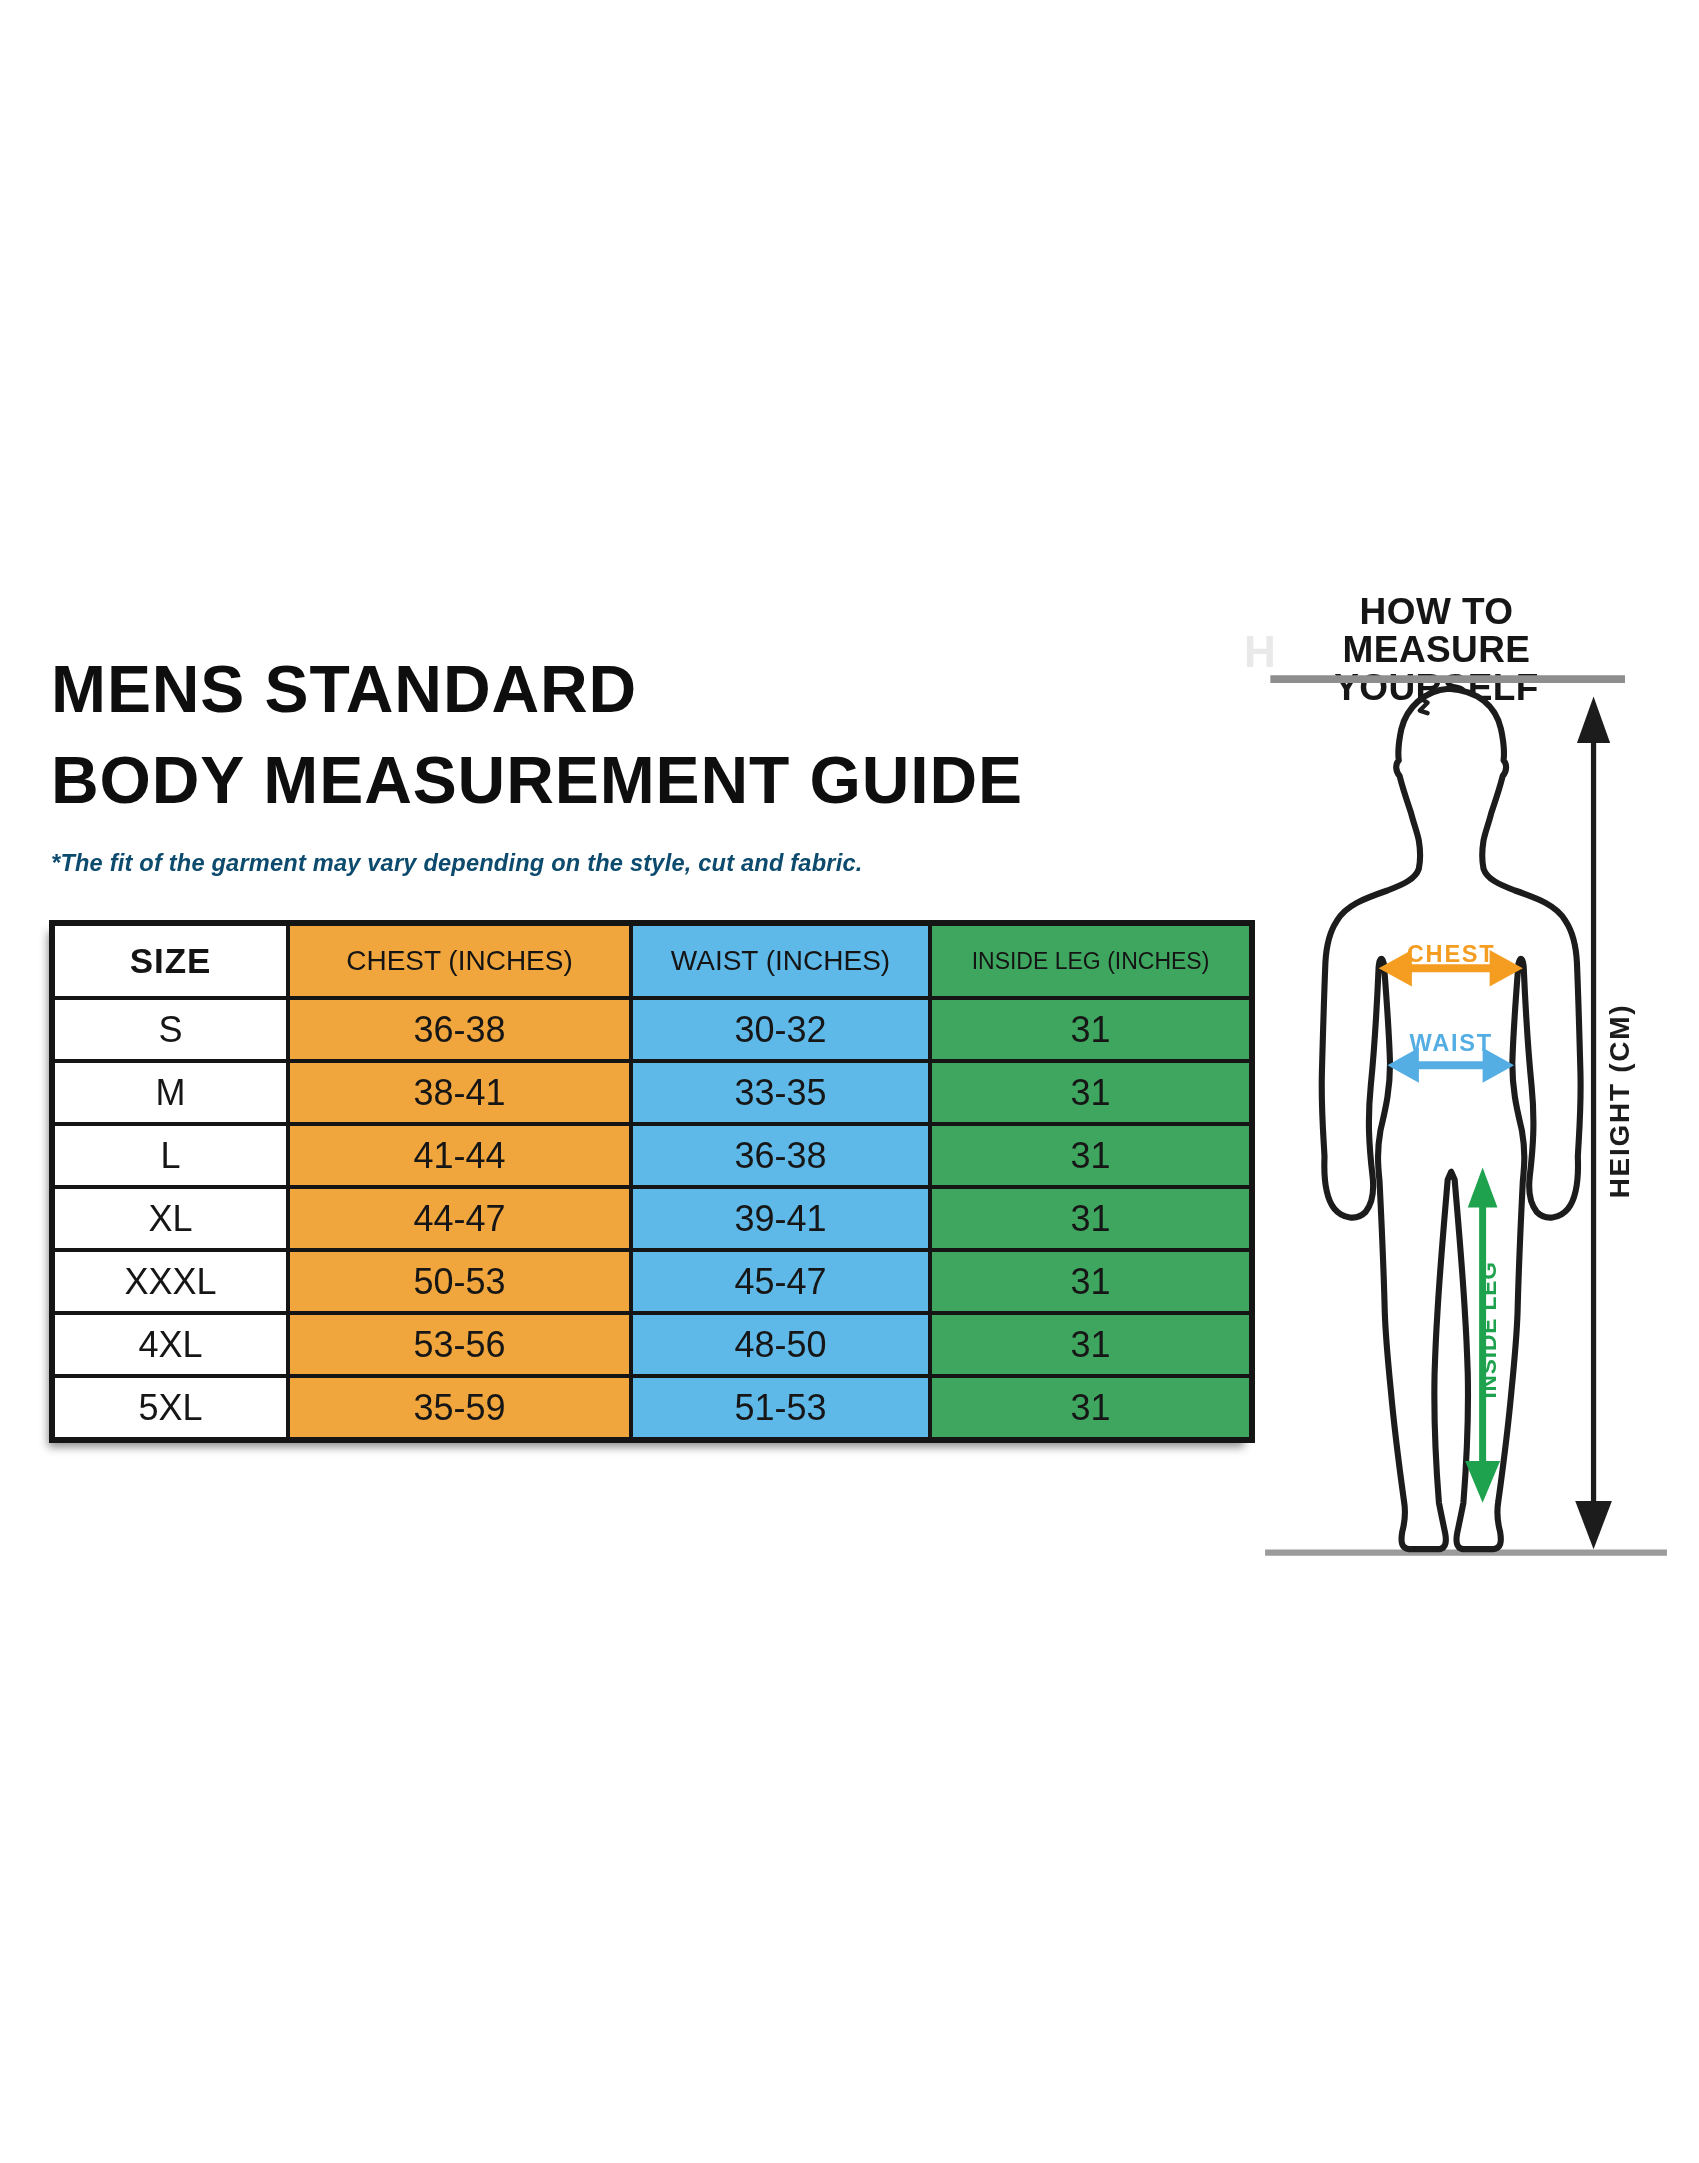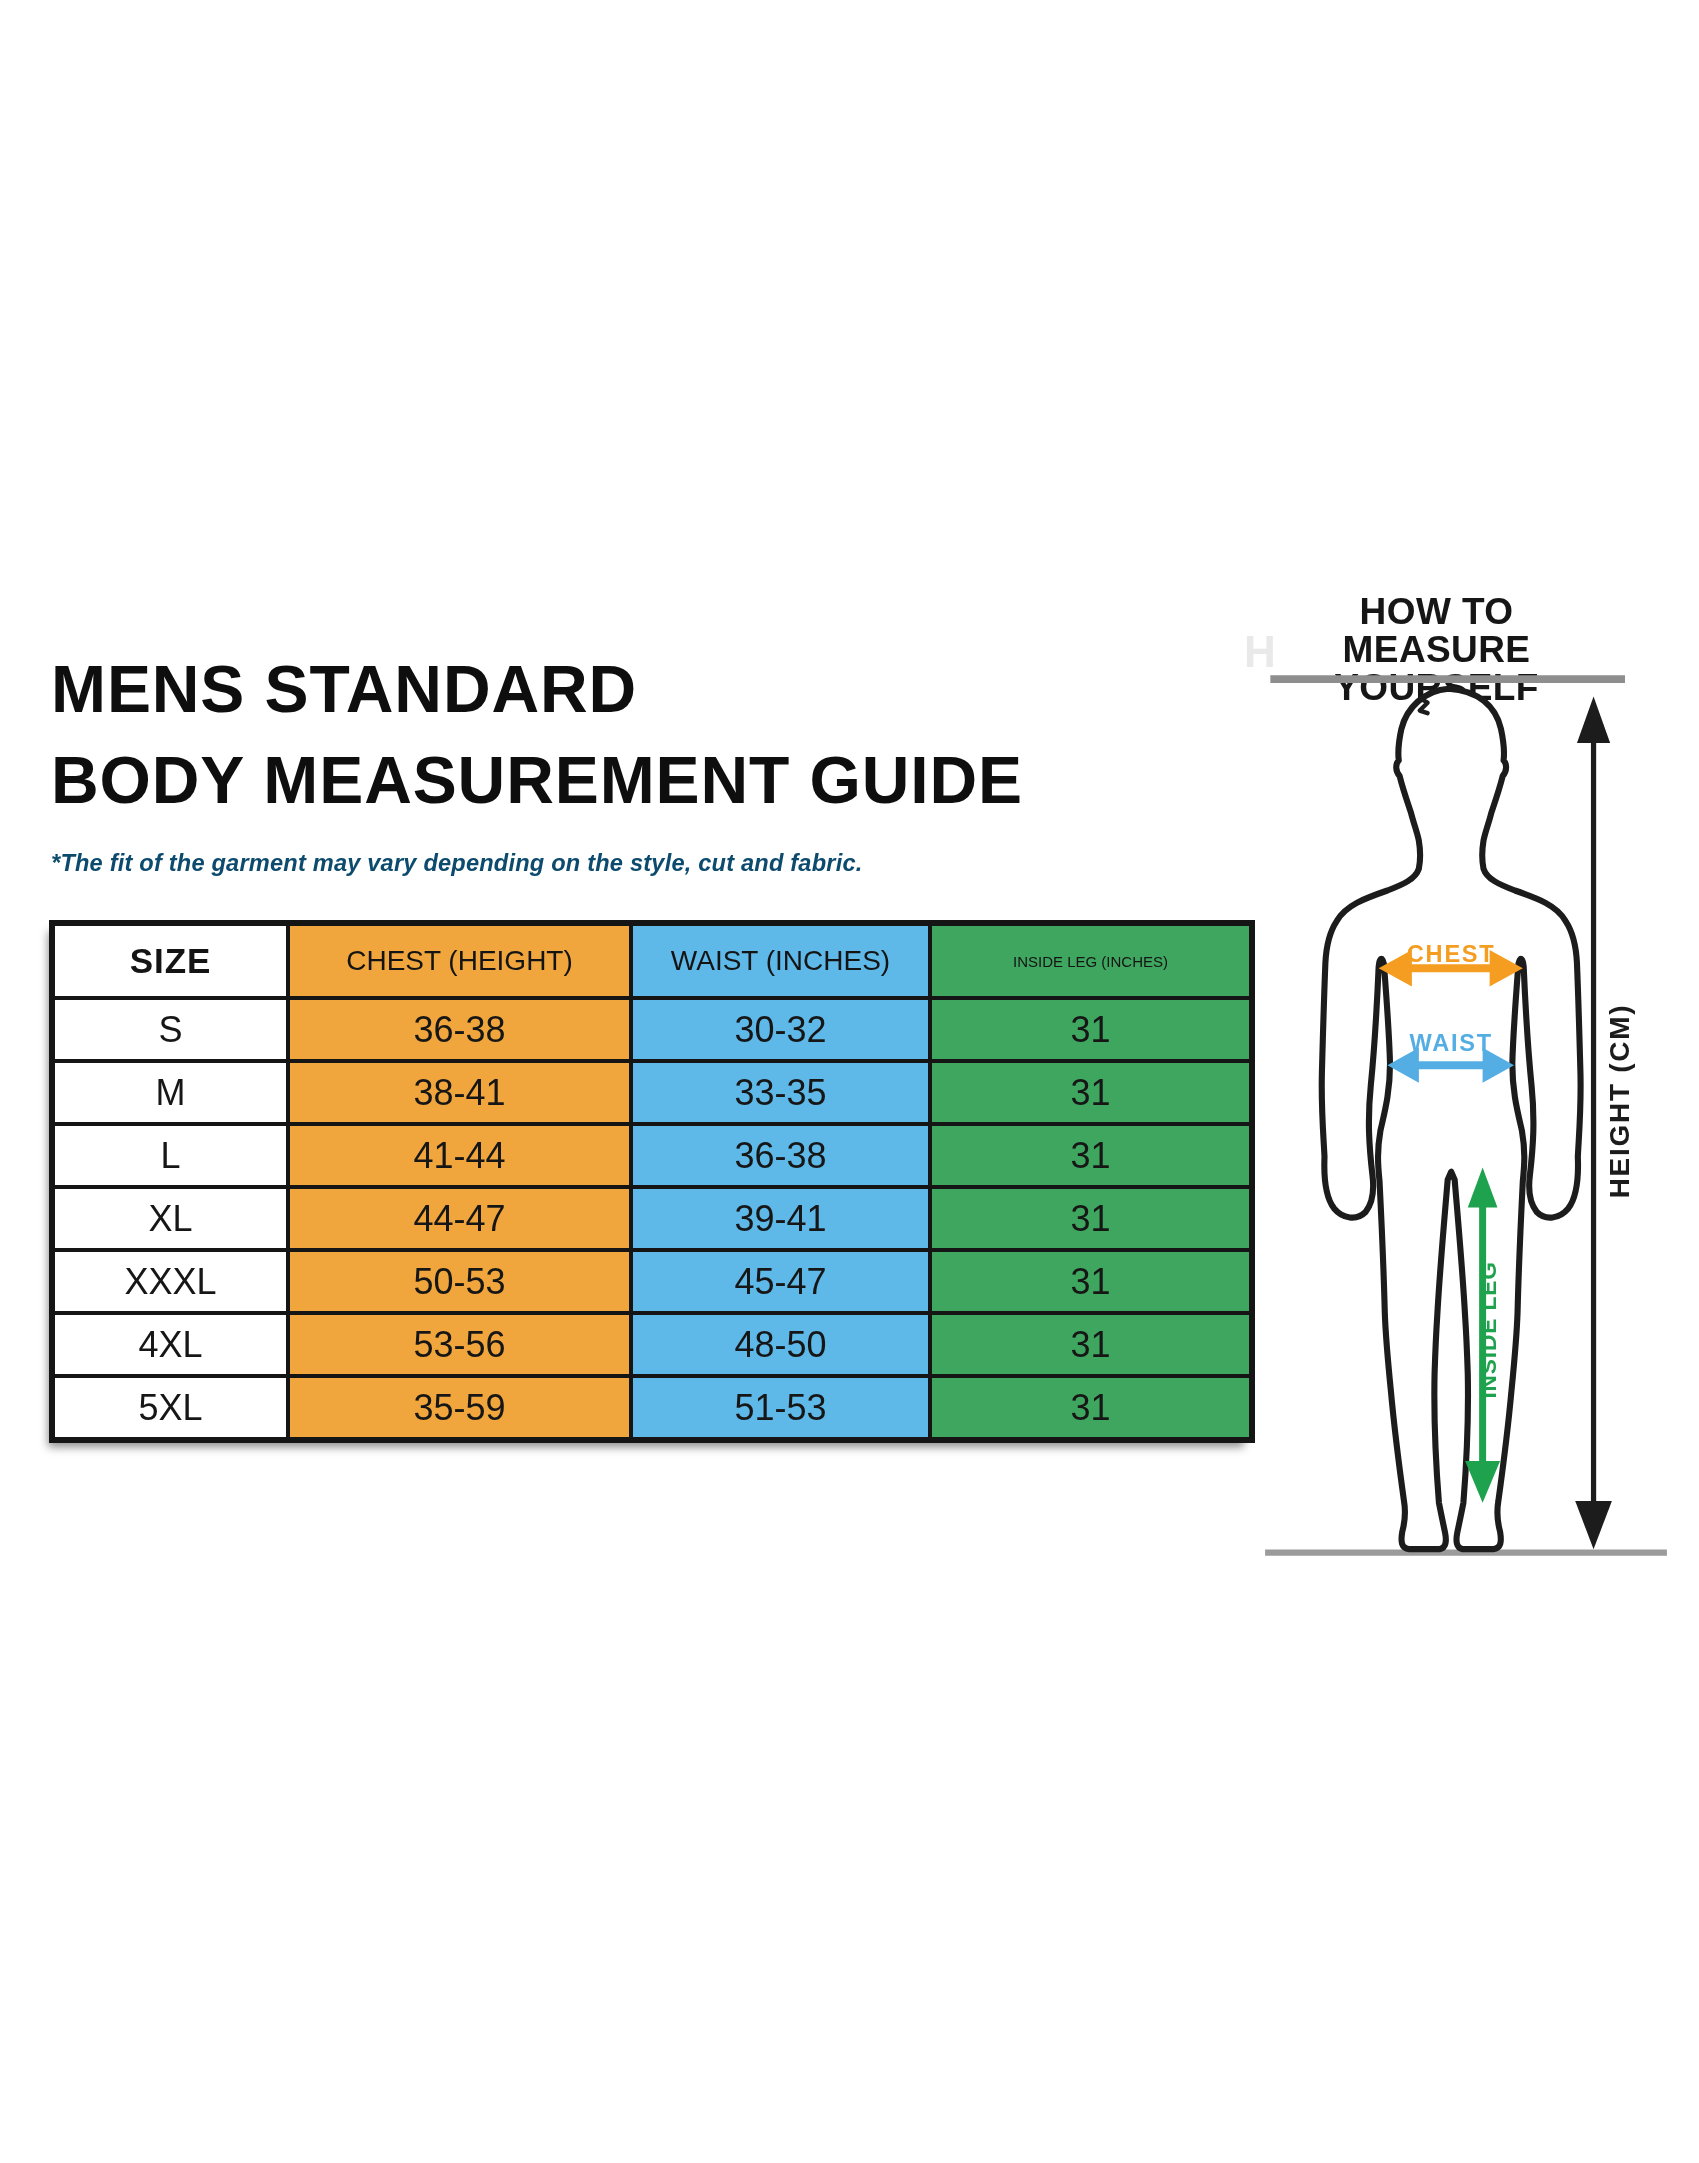--- a/index.html
+++ b/index.html
@@ -24,21 +24,21 @@
     border:6.1px solid #151515;
     box-shadow:-5.2px 7.9px 8.7px -4.4px rgba(0,0,0,0.45);
     background:#c2410c;
   }
   .size-table th,.size-table td{
     border:4.4px solid #151515;text-align:center;vertical-align:middle;
     padding:0;overflow:hidden;white-space:nowrap;
   }
   .size-table thead th{height:70px;font-size:28px;font-weight:normal;color:#141414;}
   .size-table thead th.col-size{font-size:35px;font-weight:bold;letter-spacing:0.9px;}
-  .size-table thead th.col-inside_leg{font-size:15px;}
+  .size-table thead th.col-inside_leg{font-size:23px;}
   .size-table tbody td{height:59px;font-size:36px;font-weight:normal;color:#161616;}
   .col-size{background:var(--col-size,#ffffff);}
   .col-chest{background:var(--col-chest,#f0a63c);}
   .col-waist{background:var(--col-waist,#5eb8e8);}
   .col-inside_leg{background:var(--col-inside_leg,#3fa65f);}
   
   .measure-heading{
     position:absolute;left:1259px;top:593px;width:355px;text-align:center;
     font-size:37px;font-weight:bold;line-height:38px;letter-spacing:0.4px;color:#161616;
   }
@@ -61,21 +61,21 @@
 <table class="size-table">
   <colgroup>
     <col style="width:236px">
       <col style="width:343px">
       <col style="width:299px">
       <col style="width:322px">
   </colgroup>
   <thead>
     <tr>
       <th class="col-size">SIZE</th>
-      <th class="col-chest">CHEST (HEIGHT)</th>
+      <th class="col-chest">CHEST (INCHES)</th>
       <th class="col-waist">WAIST (INCHES)</th>
       <th class="col-inside_leg">INSIDE LEG (INCHES)</th>
     </tr>
   </thead>
   <tbody>
       <tr>
         <td class="col-size">S</td>
         <td class="col-chest">36-38</td>
         <td class="col-waist">30-32</td>
         <td class="col-inside_leg">31</td>

